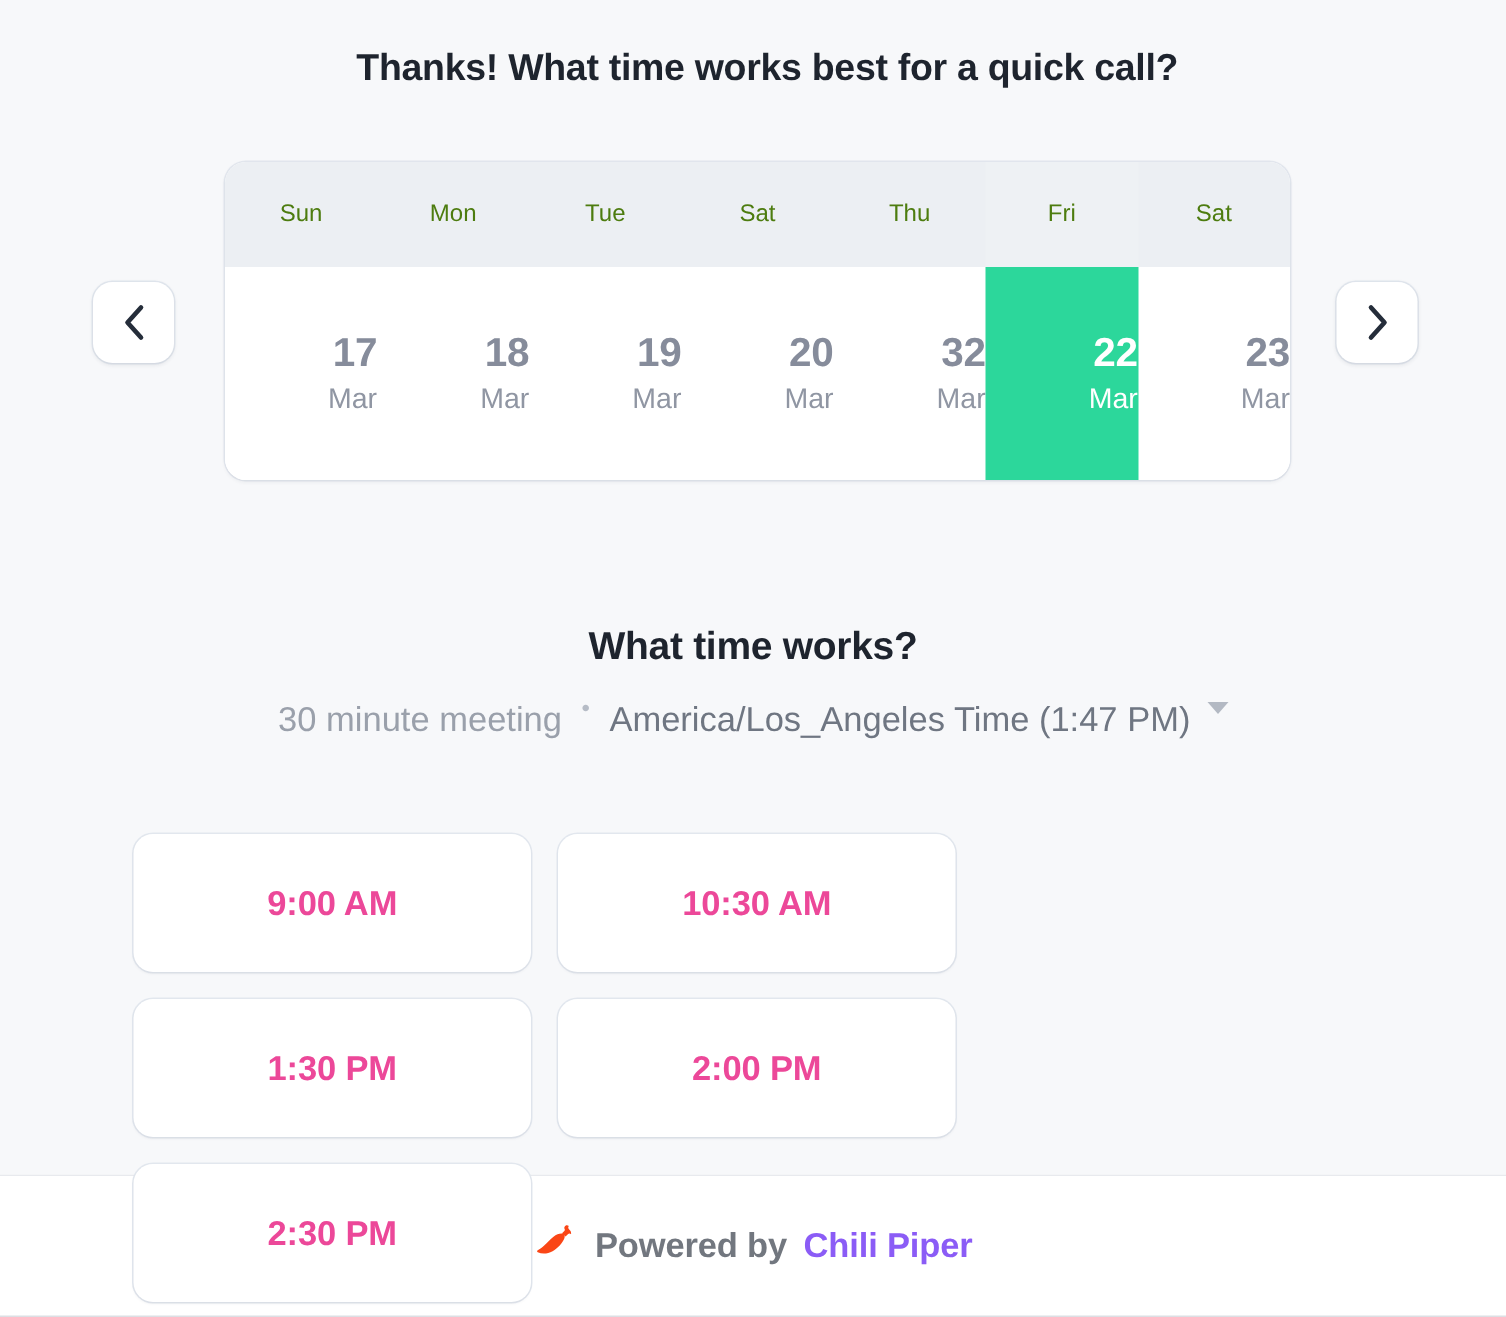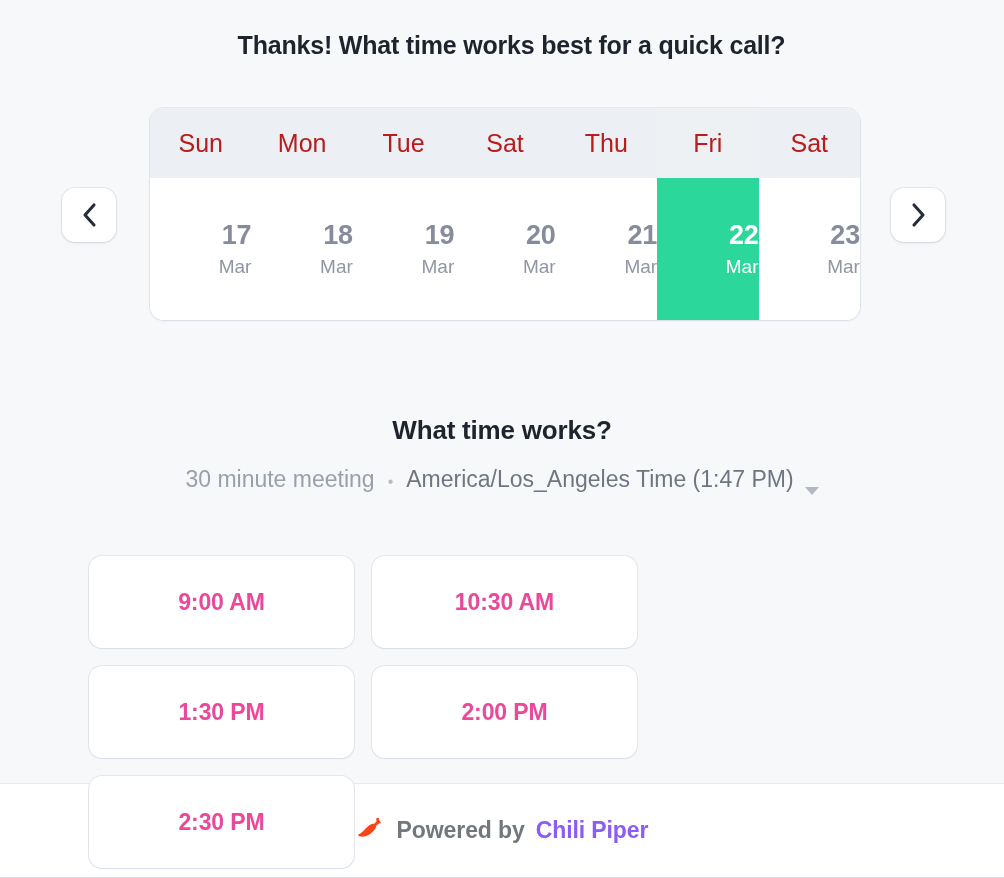--- a/index.html
+++ b/index.html
@@ -93,22 +93,22 @@
     display: flex;
     height: 70px;
     background: #eceff3;
     flex: 0 0 70px;
   }
   .cal-head .dow {
     flex: 1 1 0;
     display: flex;
     align-items: center;
     justify-content: center;
-    font-size: 25px;
-    color: #b91c1c;
+    font-size: 16px;
+    color: #4d7c0f;
   }
   .cal-head .dow.sel {
     background: #eef1f4;
   }
 
   .cal-days {
     display: flex;
     flex: 1 1 auto;
     background: #ffffff;
   }
@@ -158,21 +158,21 @@
     letter-spacing: -0.2px;
     color: #1e242e;
   }
 
   .time-sub {
     position: absolute;
     top: 466px;
     left: 0;
     width: 1004px;
     display: flex;
-    align-items: flex-end;
+    align-items: flex-start;
     justify-content: center;
     gap: 0;
     font-size: 23px;
     color: #9aa0ab;
   }
   .time-sub .duration { color: #9aa0ab; }
   .time-sub .dot {
     color: #b6bcc6;
     font-size: 16px;
     margin: 0 13px;
@@ -294,21 +294,21 @@
           </button>
           <button class="day-cell">
             <span class="dnum">19</span>
             <span class="dmon">Mar</span>
           </button>
           <button class="day-cell">
             <span class="dnum">20</span>
             <span class="dmon">Mar</span>
           </button>
           <button class="day-cell">
-            <span class="dnum">21</span>
+            <span class="dnum">32</span>
             <span class="dmon">Mar</span>
           </button>
           <button class="day-cell selected">
             <span class="dnum">22</span>
             <span class="dmon">Mar</span>
           </button>
           <button class="day-cell">
             <span class="dnum">23</span>
             <span class="dmon">Mar</span>
           </button>

